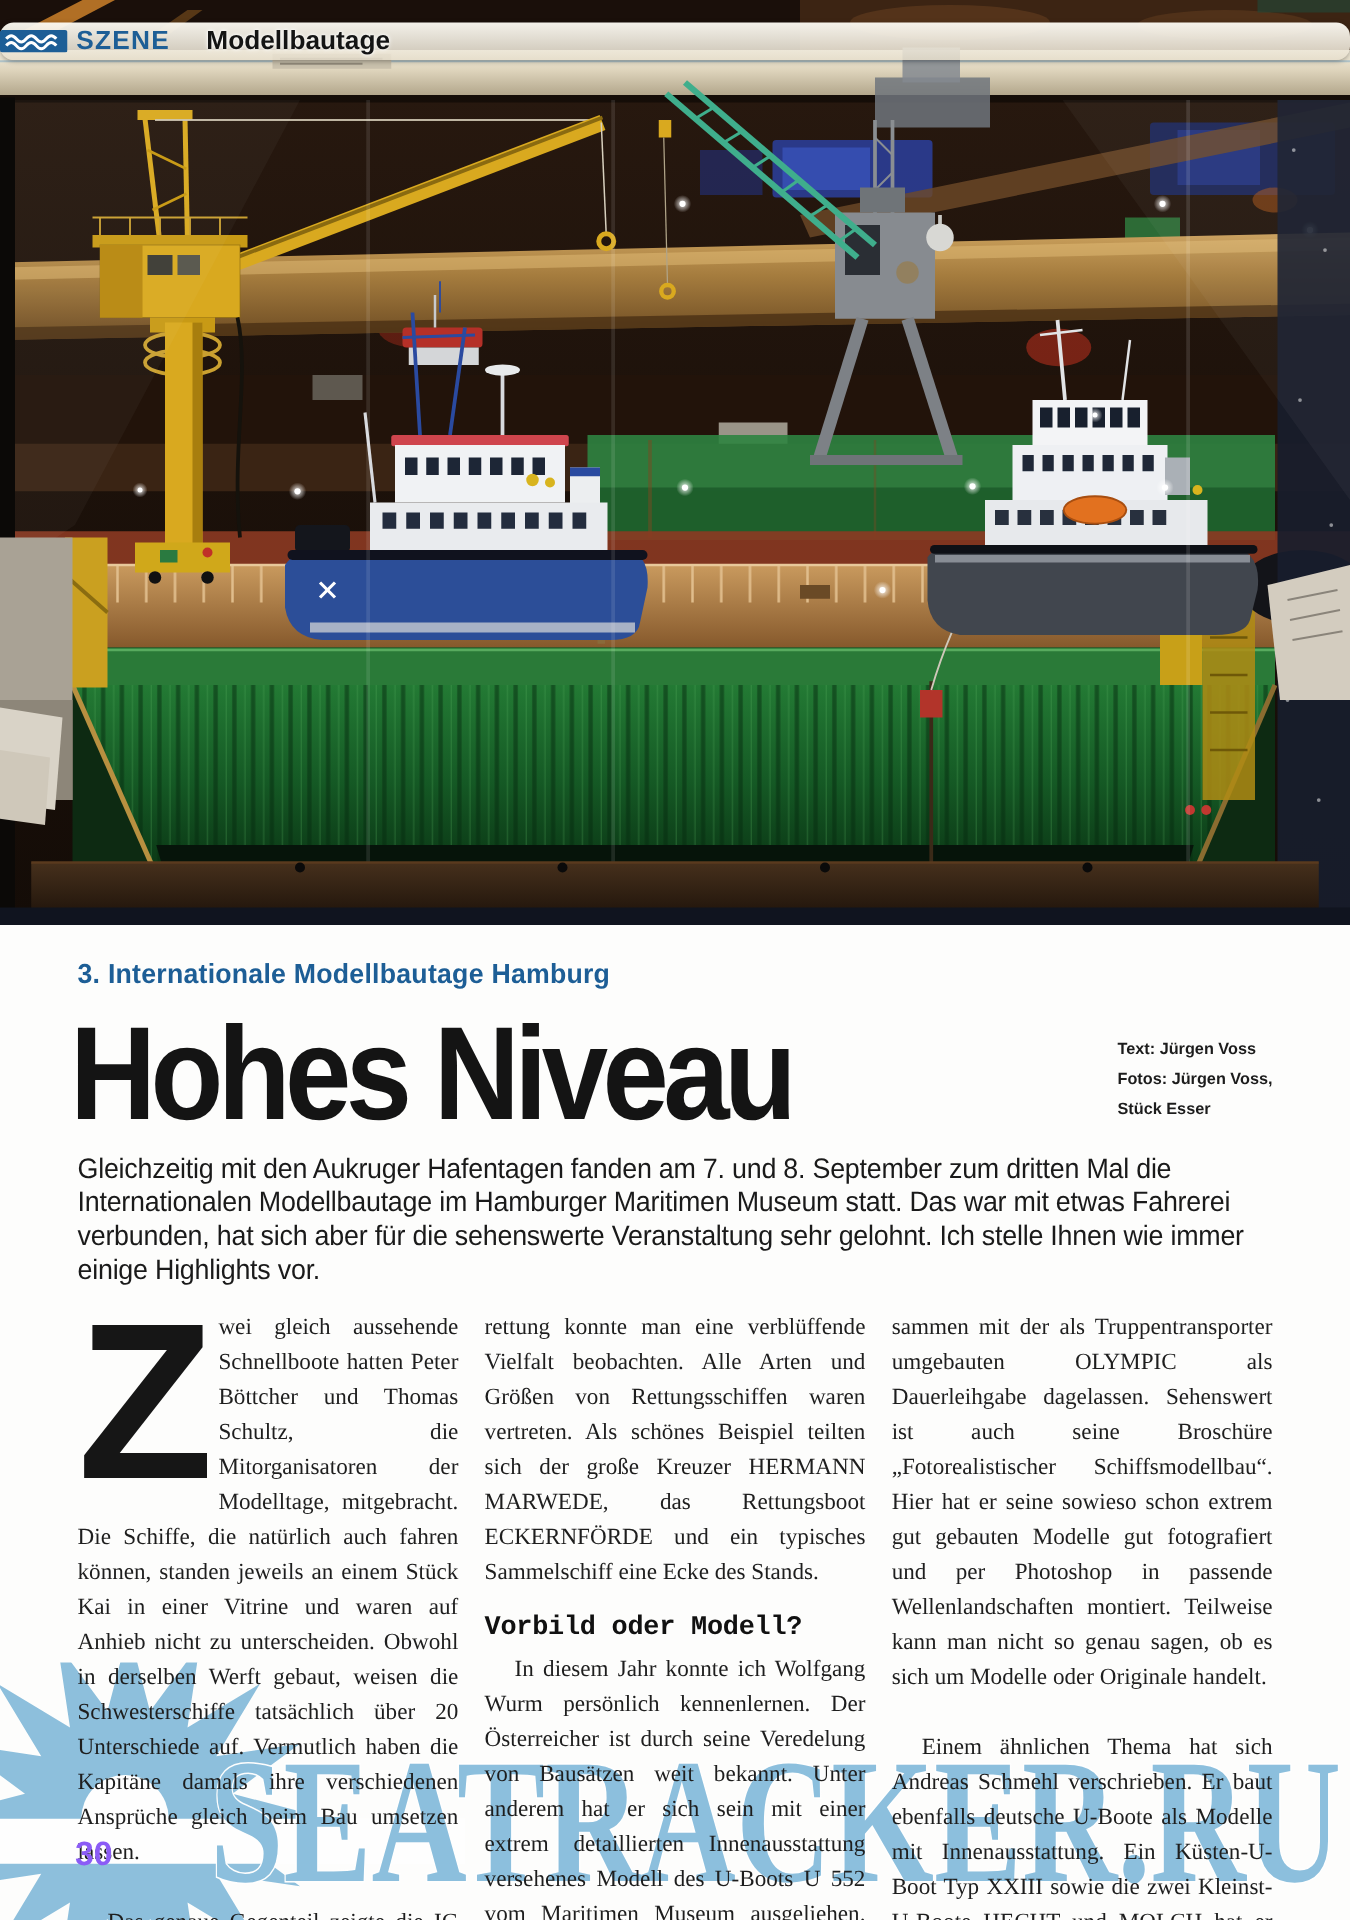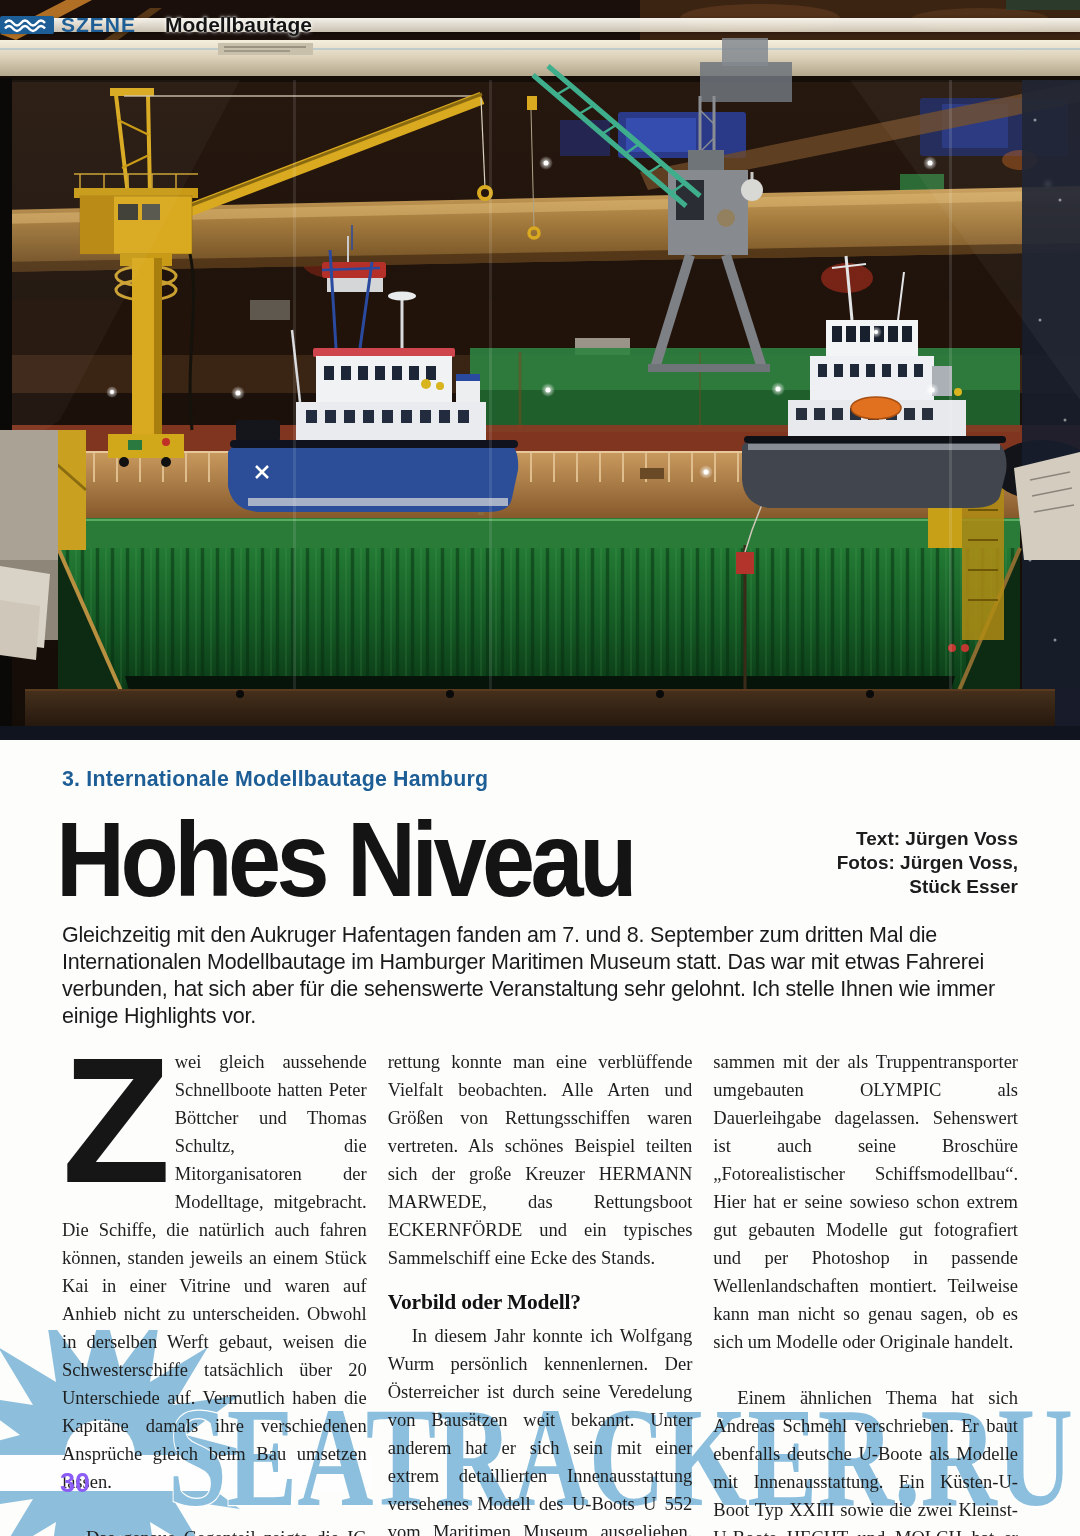--- a/index.html
+++ b/index.html
@@ -4,47 +4,47 @@
 <style>
   html,body{margin:0;padding:0;background:#e8e8e8;}
   .page{position:relative;width:1080px;height:1536px;background:#fdfdfc;overflow:hidden;
         font-family:"Liberation Sans",sans-serif;}
 
   
   .photo{position:absolute;left:0;top:0;width:1080px;height:740px;}
   .photo svg{display:block;}
 
   
-  .header-strip{position:absolute;left:0;top:18px;width:1080px;height:14px;display:flex;align-items:center;
+  .header-strip{position:absolute;left:0;top:18px;width:1080px;height:30px;display:flex;align-items:center;
     background:linear-gradient(to bottom,rgba(252,250,243,.96),rgba(230,222,204,.86));
-    box-shadow:0 1px 4px rgba(0,0,0,.35);}
+    box-shadow:0 1px 4px rgba(0,0,0,.35);border-radius:11px;}
   .logo-box{display:inline-flex;margin-left:0;}
   .logo-text{font-size:21px;font-weight:bold;color:#1d5e96;letter-spacing:1px;margin-left:7px;}
   .section-text{font-size:21px;font-weight:bold;color:#141414;margin-left:29px;
     text-shadow:0 0 4px #fff,0 0 2px #fff;}
 
   
   .kicker{position:absolute;left:62px;top:766px;font-size:22px;font-weight:bold;color:#1d5e96;
     letter-spacing:.2px;transform:scaleX(.97);transform-origin:0 0;}
   .headline{position:absolute;left:56px;top:806px;margin:0;font-size:106px;font-weight:bold;color:#141414;
     letter-spacing:-5px;line-height:1;transform:scaleX(.9);transform-origin:0 0;white-space:nowrap;}
-  .credits{position:absolute;right:62px;top:827px;text-align:right;font-size:19px;font-weight:bold;
+  .credits{position:absolute;right:62px;top:827px;text-align:left;font-size:13px;font-weight:bold;
     color:#1c1c1c;line-height:24px;}
   .lead{position:absolute;left:62px;top:921px;width:1002px;margin:0;font-size:22.5px;line-height:27px;
     color:#1a1a1a;transform:scaleX(.955);transform-origin:0 0;letter-spacing:-.2px;}
 
   .columns{position:absolute;left:62px;top:1048px;width:956px;display:flex;gap:21px;z-index:2;}
   .col{flex:1 1 0;font-family:"Liberation Serif",serif;font-size:18.5px;line-height:28px;
     color:#1e1e1e;text-align:justify;}
   .body-p{margin:0;}
   .body-p.gap{margin-top:28px;}
   .body-p.indent{text-indent:24px;}
   .dropcap{float:left;font-family:"Liberation Sans",sans-serif;font-weight:bold;color:#161616;
     font-size:178px;line-height:138px;margin:4px 10px 0 0;letter-spacing:-6px;}
-  .subhead{margin:16px 0 6px 0;font-family:Liberation Serif, serif;font-size:21.5px;
+  .subhead{margin:16px 0 6px 0;font-family:Liberation Mono, monospace;font-size:21.5px;
     font-weight:bold;color:#111;letter-spacing:-.2px;}
 
   
   .watermark{position:absolute;left:0;top:1330px;z-index:1;opacity:.85;}
   .pagenum{position:absolute;left:60px;top:1468px;z-index:3;font-size:27px;font-weight:bold;color:#8b5cf6;}
 </style>
 </head>
 <body>
 
 <div class="page">

